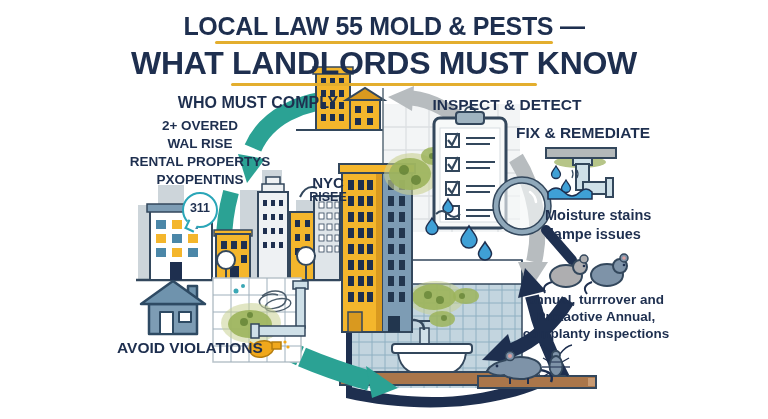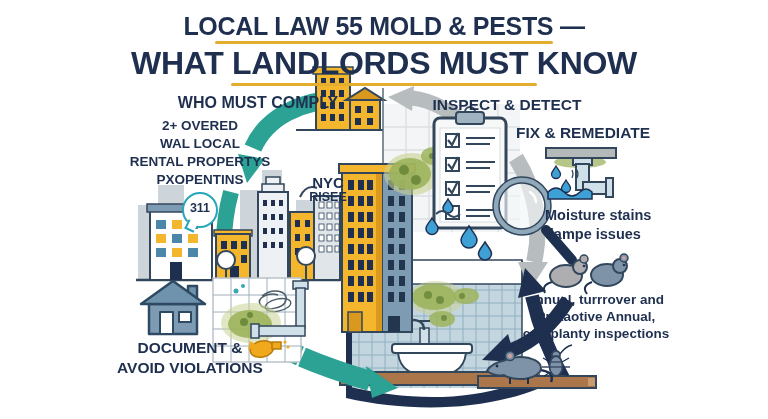--- a/index.html
+++ b/index.html
@@ -486,34 +486,33 @@
   <div class="txt center" id="title">
     <div class="l1">LOCAL LAW 55 MOLD &amp; PESTS —</div>
     <div class="u u1"></div>
     <div class="l2">WHAT LANDLORDS MUST KNOW</div>
     <div class="u u2"></div>
   </div>
 
   <div class="txt center" style="left:133px;top:94px;width:170px;font-size:16px;margin-left:40px;">WHO MUST COMPLY</div>
   <div class="txt center" style="left:125px;top:117px;width:150px;font-size:13.5px;line-height:18px;">
     <div>2+ OVERED</div>
-    <div>WAL LOCAL</div>
+    <div>WAL RISE</div>
     <div>RENTAL PROPERTYS</div>
     <div>PXOPENTINS</div>
   </div>
 
   <div class="badge" style="left:182px;top:192px;">311</div>
 
   <div class="txt center" style="left:302px;top:175px;width:52px;line-height:1.05;">
     <div style="font-size:15px;font-weight:800;">NYC</div>
     <div style="font-size:12.5px;">RISEE</div>
   </div>
 
   <div class="txt center" style="left:110px;top:338px;width:160px;font-size:15.5px;line-height:20px;">
-    <div>DOCUMENT &amp;</div>
     <div>AVOID VIOLATIONS</div>
   </div>
 
   <div class="txt center" style="left:432px;top:96px;width:150px;font-size:15.5px;">INSPECT &amp; DETECT</div>
 
   <div class="txt center" style="left:508px;top:124px;width:150px;font-size:15.5px;">FIX &amp; REMEDIATE</div>
 
   <div class="txt" style="left:545px;top:206px;width:125px;font-size:14.5px;line-height:19px;font-weight:600;">
     <div>Moisture stains</div>
     <div>dampe issues</div>

